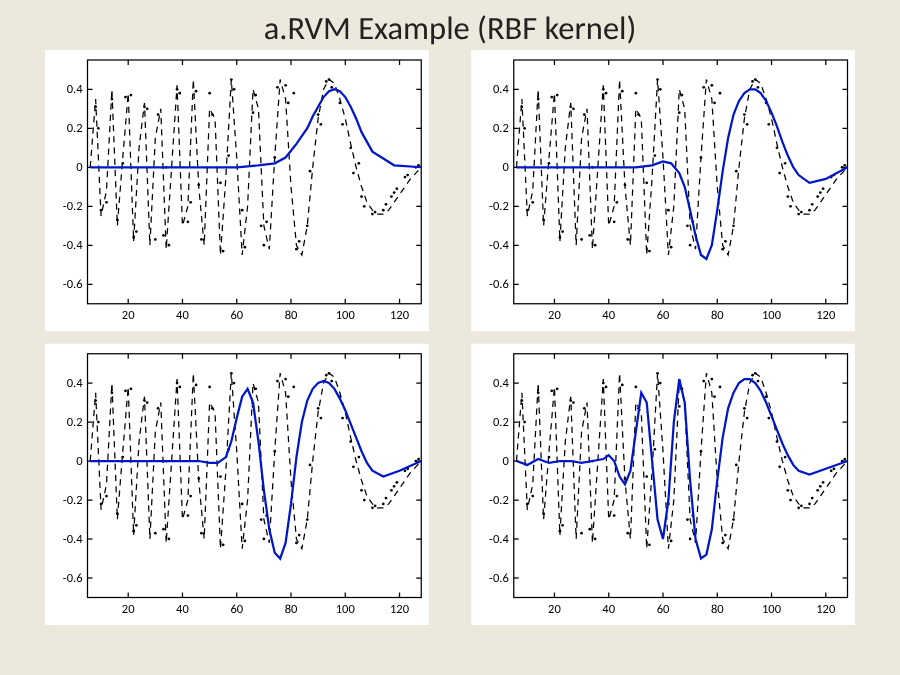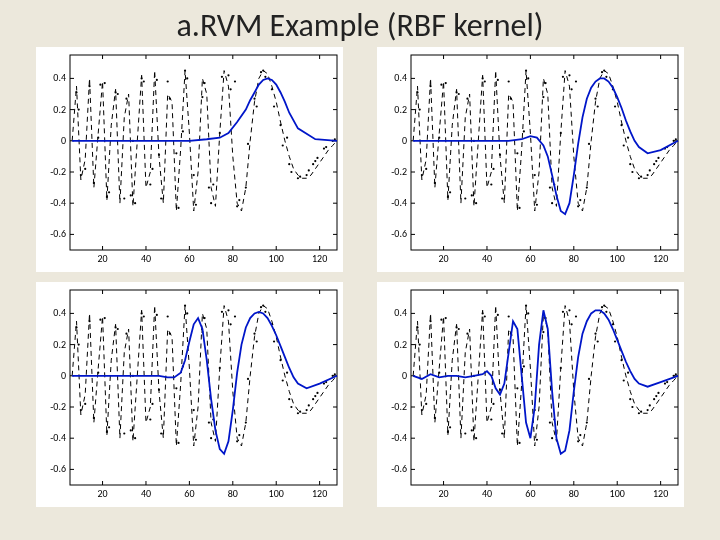--- a/index.html
+++ b/index.html
@@ -1,16 +1,16 @@
 <!DOCTYPE html>
 <html><head>
 <meta charset="utf-8">
 <style>
   html,body{margin:0;padding:0;width:720px;height:540px;background:#ece8dc;font-family:Calibri,Arial,sans-serif;overflow:hidden}
-  .title{width:100%;text-align:center;font-size:32px;color:#222;padding-top:6px;padding-bottom:2px}
+  .title{width:100%;text-align:center;font-size:26px;color:#222;padding-top:6px;padding-bottom:2px}
   .grid{display:grid;grid-template-columns:1fr 1fr;grid-template-rows:1fr 1fr;column-gap:34px;row-gap:10px;padding:0 36px 18px 36px}
   .cell{background:#fff;position:relative}
   svg{display:block}
   .axis{stroke:#000;stroke-width:1;fill:none}
   .tick{stroke:#000;stroke-width:1}
   .tlabel{font-size:10px;fill:#000;text-anchor:middle}
   .tlabely{font-size:10px;fill:#000;text-anchor:end}
   .truth{stroke:#000;stroke-width:1;stroke-dasharray:5 4;fill:none}
   .fit{stroke:#0016c9;stroke-width:1.8;fill:none}
   .pt{fill:#000}

